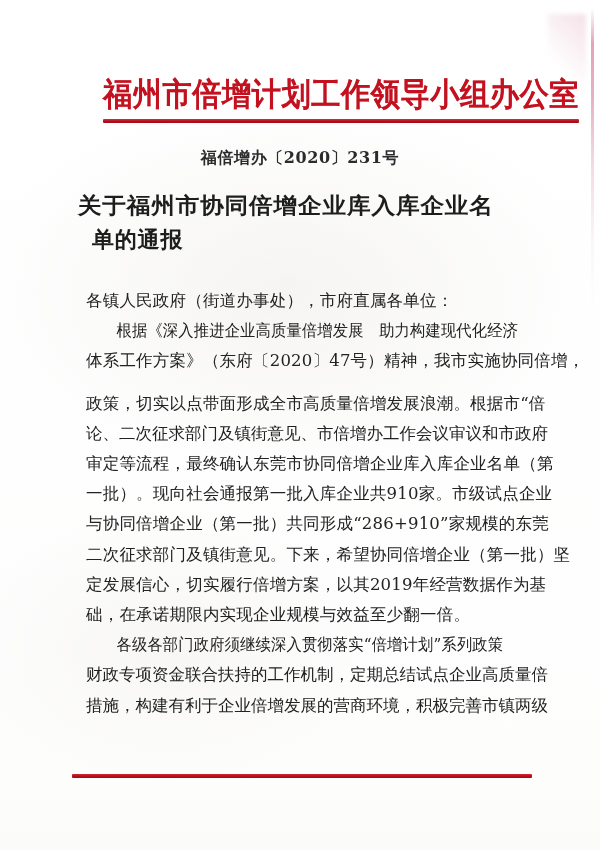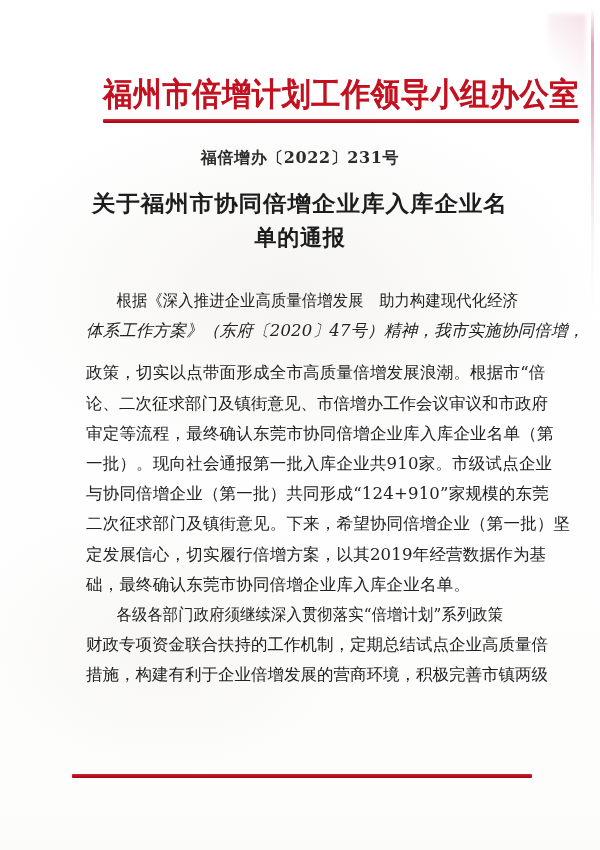--- a/index.html
+++ b/index.html
@@ -97,22 +97,21 @@
     color: #2b2b2b;
     letter-spacing: 0.6px;
   }
 
   
   .headline {
     position: absolute;
     top: 189px;
     left: 92px;
     width: 416px;
-    text-align: center;
-    font-family: Liberation Mono, monospace;
+    font-family: Liberation Sans, sans-serif;
     font-size: 22px;
     font-weight: bold;
     line-height: 34px;
     color: #1d1d1d;
     letter-spacing: 0.8px;
   }
 
   
   .body-block {
     position: absolute;
@@ -149,40 +148,41 @@
 <div class="page">
 
   <div class="scan-edge-right"></div>
   <div class="scan-edge-right2"></div>
 
   <div class="masthead">
     <div class="masthead-title" style="display: inline-block; transform: scaleX(0.915385); transform-origin: center center;">福州市倍增计划工作领导小组办公室</div>
     <div class="masthead-rule"></div>
   </div>
 
-  <div class="doc-number">福倍增办〔2022〕231号</div>
+  <div class="doc-number">福倍增办〔2020〕231号</div>
 
   <div class="headline">
     <div style="display: inline-block; transform: scaleX(1.07325); transform-origin: center center;">关于福州市协同倍增企业库入库企业名</div>
     <div>单的通报</div>
   </div>
 
   <div class="body-block">
 
+    <div class="body-line" style="transform: scaleX(1); transform-origin: left center; display: block;">各镇人民政府（街道办事处），市府直属各单位：</div>
 
     <div class="body-line indent" style="transform: scaleX(0.925); transform-origin: left center; display: block;">根据《深入推进企业高质量倍增发展　助力构建现代化经济</div>
-    <div class="body-line" style="transform: scaleX(1); transform-origin: left center; display: block; font-style: italic;">体系工作方案》（东府〔2020〕47号）精神，我市实施协同倍增，</div>
+    <div class="body-line" style="transform: scaleX(1); transform-origin: left center; display: block;">体系工作方案》（东府〔2020〕47号）精神，我市实施协同倍增，</div>
     <div class="body-line" style="transform: scaleX(1); transform-origin: left center; display: block; margin-top: 12px;">政策，切实以点带面形成全市高质量倍增发展浪潮。根据市“倍</div>
     <div class="body-line tight" style="transform: scaleX(1); transform-origin: left center; display: block;">论、二次征求部门及镇街意见、市倍增办工作会议审议和市政府</div>
     <div class="body-line" style="transform: scaleX(1); transform-origin: left center; display: block;">审定等流程，最终确认东莞市协同倍增企业库入库企业名单（第</div>
     <div class="body-line" style="transform: scaleX(1); transform-origin: left center; display: block;">一批）。现向社会通报第一批入库企业共910家。市级试点企业</div>
-    <div class="body-line" style="transform: scaleX(1); transform-origin: left center; display: block;">与协同倍增企业（第一批）共同形成“124+910”家规模的东莞</div>
+    <div class="body-line" style="transform: scaleX(1); transform-origin: left center; display: block;">与协同倍增企业（第一批）共同形成“286+910”家规模的东莞</div>
     <div class="body-line" style="transform: scaleX(1); transform-origin: left center; display: block;">二次征求部门及镇街意见。下来，希望协同倍增企业（第一批）坚</div>
     <div class="body-line" style="transform: scaleX(1); transform-origin: left center; display: block;">定发展信心，切实履行倍增方案，以其2019年经营数据作为基</div>
-    <div class="body-line" style="transform: scaleX(1); transform-origin: left center; display: block;">础，最终确认东莞市协同倍增企业库入库企业名单。</div>
+    <div class="body-line" style="transform: scaleX(1); transform-origin: left center; display: block;">础，在承诺期限内实现企业规模与效益至少翻一倍。</div>
 
     <div class="body-line indent" style="transform: scaleX(0.925); transform-origin: left center; display: block;">各级各部门政府须继续深入贯彻落实“倍增计划”系列政策</div>
     <div class="body-line tight" style="transform: scaleX(1); transform-origin: left center; display: block;">财政专项资金联合扶持的工作机制，定期总结试点企业高质量倍</div>
     <div class="body-line tight" style="transform: scaleX(1); transform-origin: left center; display: block;">措施，构建有利于企业倍增发展的营商环境，积极完善市镇两级</div>
   </div>
 
   <div class="footer-rule"></div>
   <div class="scan-bottom-fade"></div>
 
 </div>

